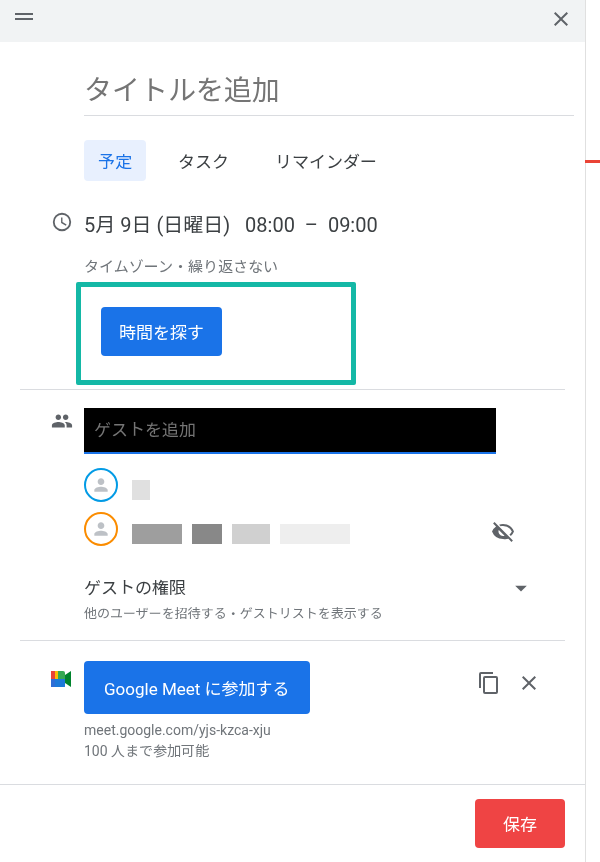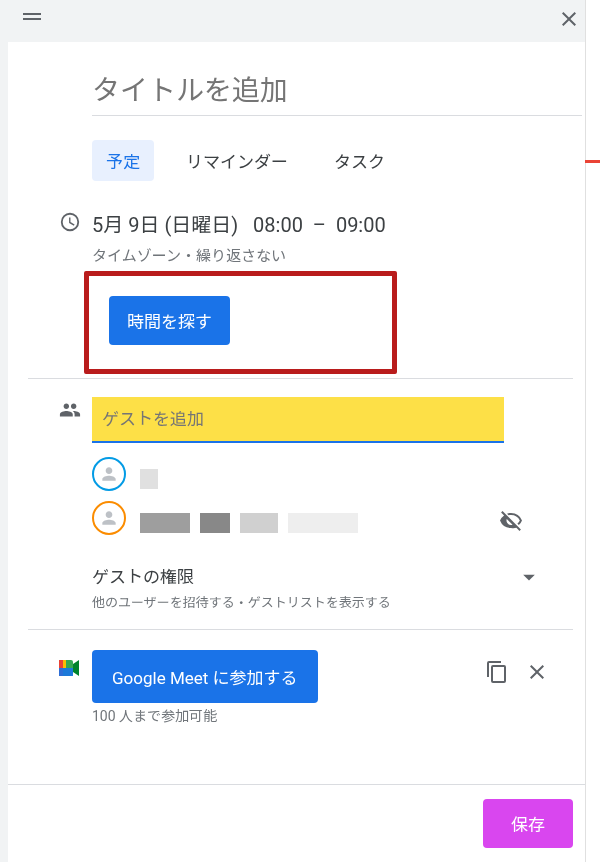--- a/index.html
+++ b/index.html
@@ -1,37 +1,37 @@
 <!DOCTYPE html>
 <html><head>
 <meta charset="utf-8">
 <style>
 *{box-sizing:border-box;margin:0;padding:0;font-family:Roboto,"Noto Sans JP",Arial,sans-serif}
 body{width:600px;height:862px;background:#f1f3f4;overflow:hidden;position:relative}
-.panel{position:absolute;left:8px;top:0;width:585px;height:862px;background:#fff;border-radius:0;box-shadow:0 0 0 rgba(0,0,0,0)}
+.panel{position:absolute;left:0;top:0;width:585px;height:862px;background:#fff;border-radius:0;box-shadow:0 0 0 rgba(0,0,0,0)}
 .topbar{height:42px;background:#f1f3f4;display:flex;align-items:center;padding:0 12px;justify-content:space-between}
 .menu-icon svg,.close-icon svg{width:24px;height:24px;fill:#5f6368}
 .content{padding:0 20px 0 20px}
 .title-wrap{padding:32px 0 0 64px}
 .title-input{width:490px;border:none;border-bottom:1px solid #dadce0;font-size:28px;color:#70757a;padding:0 0 8px 0;outline:none;background:transparent}
 .tabs{display:flex;gap:0;padding:24px 0 0 64px;}
 .tab{padding:8px 14px;font-size:17px;color:#3c4043;border-radius:4px;cursor:pointer}
 .tab.active{background:#e8f0fe;color:#1a73e8}
 .tab+.tab{margin-left:18px}
 .section{display:flex;padding:28px 0 0 20px;align-items:flex-start}
 .icon-col{width:44px;display:flex;justify-content:center;padding-top:2px}
 .icon-col svg{width:22px;height:22px;fill:#5f6368}
 .info-col{flex:1}
 .date-line{font-size:20px;color:#3c4043}
-.tz-line{font-size:15px;color:#70757a;margin-top:6px}
-.highlight-box{border:5px solid #b91c1c;border-radius:2px;margin:6px 0 0 56px;padding:20px 0 24px 20px;width:313px}
+.tz-line{font-size:15px;color:#70757a;margin-top:17px}
+.highlight-box{border:5px solid #14b8a6;border-radius:2px;margin:6px 0 0 56px;padding:20px 0 24px 20px;width:280px}
 .findtime-btn{background:#1a73e8;color:#fff;border:none;font-size:17px;padding:12px 18px;border-radius:4px;cursor:pointer}
 .divider{height:1px;background:#dadce0;margin-top:4px}
 .guest-section{padding:18px 0 0 20px;display:flex;align-items:flex-start}
-.guest-input{width:412px;border:none;background:#fde047;font-size:17px;color:#5f6368;padding:12px 10px;outline:none;border-bottom:2px solid #1a73e8}
+.guest-input{width:412px;border:none;background:#000000;font-size:17px;color:#5f6368;padding:12px 10px;outline:none;border-bottom:2px solid #1a73e8}
 .guest-list{padding:14px 0 0 64px}
 .avatar{width:34px;height:34px;border-radius:50%;display:flex;align-items:center;justify-content:center;margin-bottom:10px}
 .avatar.blue{border:2px solid #039be5}
 .avatar.orange{border:2px solid #fb8c00}
 .avatar svg{width:20px;height:20px;fill:#bdc1c6}
 .guest-row{display:flex;align-items:center;gap:14px}
 .blurred{display:flex;gap:10px;align-items:center}
 .blur-block{background:#bdbdbd;height:20px}
 .hide-icon{margin-left:auto;margin-right:50px}
 .hide-icon svg{width:24px;height:24px;fill:#5f6368}
@@ -43,21 +43,21 @@
 .chevron svg{width:28px;height:28px;fill:#5f6368;margin-right:30px}
 .meet-section{padding:20px 0 0 20px;display:flex;align-items:flex-start}
 .meet-icon{width:44px;display:flex;justify-content:center;padding-top:8px}
 .meet-btn{background:#1a73e8;color:#fff;border:none;font-size:17px;padding:14px 20px;border-radius:4px;cursor:pointer;display:inline-flex;align-items:center}
 .meet-actions{margin-left:auto;display:flex;gap:16px;align-items:center;margin-right:24px;padding-top:10px}
 .meet-actions svg{width:24px;height:24px;fill:#5f6368}
 .meet-link{font-size:14px;color:#70757a;padding:8px 0 0 64px}
 .meet-cap{font-size:14px;color:#70757a;padding:2px 0 0 64px}
 .footer{position:absolute;bottom:0;left:0;width:585px;background:#fff;border-top:1px solid #dadce0;padding:14px 20px;display:flex;justify-content:flex-end;align-items:center;gap:22px}
 .more-opts{font-size:17px;color:#3c4043;cursor:pointer}
-.save-btn{background:#d946ef;color:#fff;border:none;font-size:17px;padding:12px 28px;border-radius:4px;cursor:pointer}
+.save-btn{background:#ef4444;color:#fff;border:none;font-size:17px;padding:12px 28px;border-radius:4px;cursor:pointer}
 .right-edge{position:absolute;right:0;top:0;width:15px;height:862px;background:#fff;border-left:1px solid #e0e0e0}
 .red-tick{position:absolute;right:0;width:15px;height:3px;background:#ea4335}
 </style>
 </head>
 <body>
 
 <div class="panel">
   <div class="topbar">
     <span class="menu-icon">
       <svg viewBox="0 0 24 24">
@@ -71,22 +71,22 @@
     </span>
   </div>
 
   <div class="content">
     <div class="title-wrap">
       <input class="title-input" placeholder="タイトルを追加" style="">
     </div>
 
     <div class="tabs">
       <div class="tab active">予定</div>
+      <div class="tab">タスク</div>
       <div class="tab">リマインダー</div>
-      <div class="tab">タスク</div>
     </div>
 
     <div class="section">
       <div class="icon-col">
         <span>
           <svg viewBox="0 0 24 24">
               <path d="M12 2a10 10 0 1 0 0 20 10 10 0 0 0 0-20zm0 18a8 8 0 1 1 0-16 8 8 0 0 1 0 16zm.5-13H11v6l5.2 3.1.8-1.3-4.5-2.7V7z"></path>
             </svg>
         </span>
       </div>
@@ -180,20 +180,21 @@
               <path d="M16 1H4a2 2 0 0 0-2 2v14h2V3h12V1zm3 4H8a2 2 0 0 0-2 2v14a2 2 0 0 0 2 2h11a2 2 0 0 0 2-2V7a2 2 0 0 0-2-2zm0 16H8V7h11v14z"></path>
             </svg>
         </span>
         <span>
           <svg viewBox="0 0 24 24">
               <path d="M19 6.41 17.59 5 12 10.59 6.41 5 5 6.41 10.59 12 5 17.59 6.41 19 12 13.41 17.59 19 19 17.59 13.41 12z"></path>
             </svg>
         </span>
       </div>
     </div>
+    <div class="meet-link">meet.google.com/yjs-kzca-xju</div>
     <div class="meet-cap">100 人まで参加可能</div>
   </div>
 
   <div class="footer">
     <button class="save-btn">保存</button>
   </div>
 </div>
 
 <div class="right-edge">
   <div class="red-tick" style="top:160px"></div>

